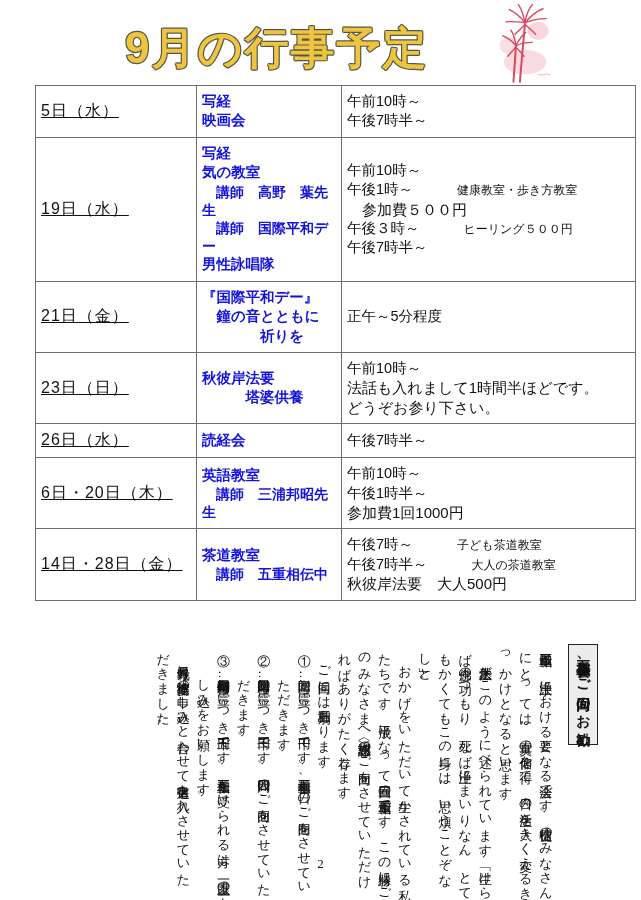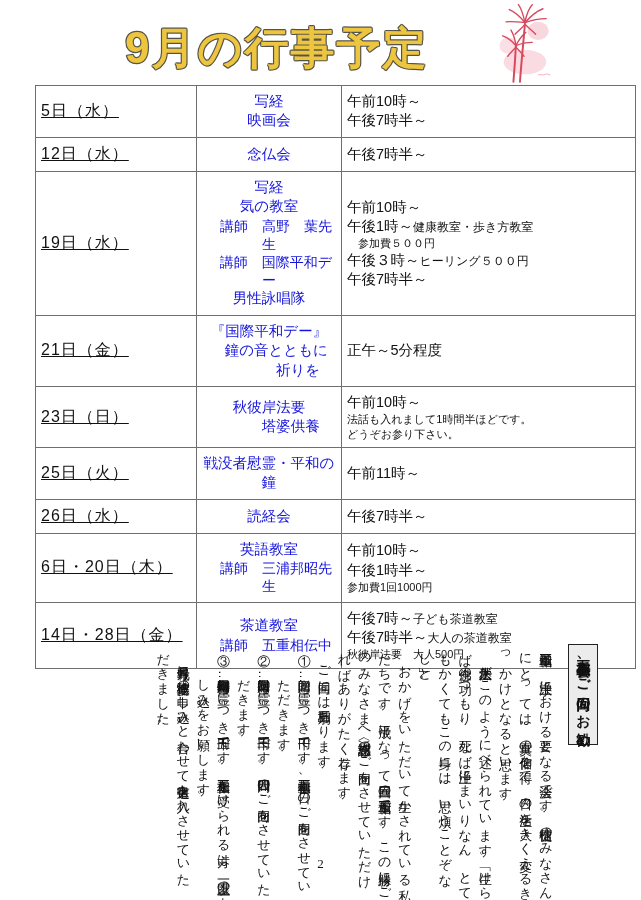--- a/index.html
+++ b/index.html
@@ -12,25 +12,25 @@
 
   
   .header{position:absolute;left:0;top:0;width:539px;height:86px;margin-left:17px;}
   .title-svg{position:absolute;left:104px;top:12px;}
   .flower-svg{position:absolute;left:462px;top:2px;}
 
   
   table.schedule{position:absolute;left:35px;top:85px;width:600px;border-collapse:collapse;table-layout:fixed;}
   table.schedule td{border:1px solid var(--border-gray);vertical-align:middle;padding:6px 5px;}
   td.date{font-size:16px;letter-spacing:1px;padding-left:8px;white-space:pre-wrap;text-decoration:underline;}
-  .ev{color:var(--event-blue);font-weight:normal;font-size:14.5px;line-height:1.34;white-space:pre-wrap;text-align:center;}
+  .ev{color:var(--event-blue);font-weight:bold;font-size:14.5px;line-height:1.34;white-space:pre-wrap;}
   .ev.small{font-size:14px;line-height:1.3;}
   .tm{font-size:14.5px;line-height:1.33;white-space:pre-wrap;}
-  .tm.small{font-size:11px;line-height:1.3;}
-  .tm .sub{font-size:12px;}
+  .tm.small{font-size:15px;line-height:1.3;}
+  .tm .sub{font-size:12px;margin-left:44px;}
 
   
   .notice{position:absolute;left:6px;top:644px;height:250px;width:592px;
           writing-mode:vertical-rl;text-orientation:mixed;font-size:13px;line-height:1.55;}
   .notice-title-box{border:1.5px solid #222;background:var(--box-bg);padding:4px 3px;
           margin-left:13px;font-weight:bold;font-size:14px;inline-size:max-content;letter-spacing:1px;}
   .notice p.vp{margin:0;}
   .notice p.hang{padding-top:2em;text-indent:-2em;}
 
   .footer-pagenum{position:absolute;left:0;top:856px;width:641px;text-align:center;
@@ -85,29 +85,20 @@
           <td>
             <div class="ev">写経</div>
             <div class="ev">映画会</div>
           </td>
           <td>
             <div class="tm">午前10時～</div>
             <div class="tm">午後7時半～</div>
           </td>
         </tr>
         <tr>
-          <td class="date">12日（水）</td>
-          <td>
-            <div class="ev">念仏会</div>
-          </td>
-          <td>
-            <div class="tm">午後7時半～</div>
-          </td>
-        </tr>
-        <tr>
           <td class="date">19日（水）</td>
           <td>
             <div class="ev">写経</div>
             <div class="ev">気の教室</div>
             <div class="ev small">　講師　高野　葉先生</div>
             <div class="ev small">　講師　国際平和デー</div>
             <div class="ev">男性詠唱隊</div>
           </td>
           <td>
             <div class="tm">午前10時～</div>
@@ -131,29 +122,20 @@
         <tr>
           <td class="date">23日（日）</td>
           <td>
             <div class="ev">秋彼岸法要</div>
             <div class="ev">　　　塔婆供養</div>
           </td>
           <td>
             <div class="tm">午前10時～</div>
             <div class="tm small">法話も入れまして1時間半ほどです。</div>
             <div class="tm small">どうぞお参り下さい。</div>
-          </td>
-        </tr>
-        <tr>
-          <td class="date">25日（火）</td>
-          <td>
-            <div class="ev">戦没者慰霊・平和の鐘</div>
-          </td>
-          <td>
-            <div class="tm">午前11時～</div>
           </td>
         </tr>
         <tr>
           <td class="date">26日（水）</td>
           <td>
             <div class="ev">読経会</div>
           </td>
           <td>
             <div class="tm">午後7時半～</div>
           </td>

